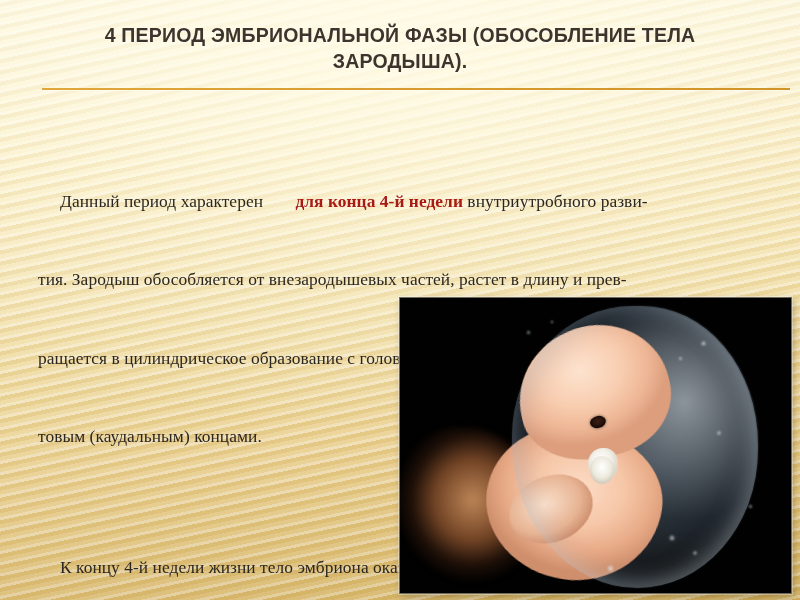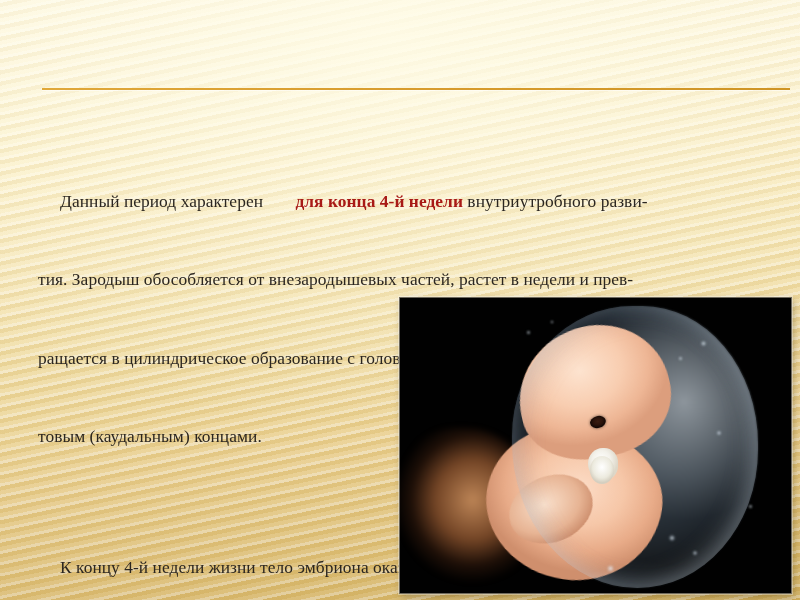--- a/index.html
+++ b/index.html
@@ -172,27 +172,30 @@
     position:absolute;border-radius:50%;
     background:radial-gradient(50% 50% at 50% 50%, rgba(235,245,255,0.9), rgba(190,215,235,0.1) 70%, rgba(0,0,0,0) 100%);
     filter:blur(0.8px);
   }
 </style>
 </head>
 <body>
 
 <div id="slide">
 
+  <div id="title-block">
+    <h1 id="title-text">4 ПЕРИОД ЭМБРИОНАЛЬНОЙ ФАЗЫ (ОБОСОБЛЕНИЕ ТЕЛА ЗАРОДЫША).</h1>
+  </div>
   <div id="title-rule"></div>
 
   <div id="body-block">
 
     <p class="para" id="para1">
       <span class="ln"><span>     Данный период характерен </span><span class="hl">для конца 4-й недели</span><span> внутриутробного разви-</span></span>
-      <span class="ln">тия. Зародыш обособляется от внезародышевых частей, растет в недели и прев-</span>
+      <span class="ln">тия. Зародыш обособляется от внезародышевых частей, растет в длину и прев-</span>
       <span class="ln">ращается в цилиндрическое образование с головным (краниальным) и хвос-</span>
       <span class="ln">товым (каудальным) концами.</span>
     </p>
 
     <p class="para" id="para2">
       <span class="ln">     К концу 4-й недели жизни тело эмбриона оказывается полностью окру-</span>
       
       
       
       

